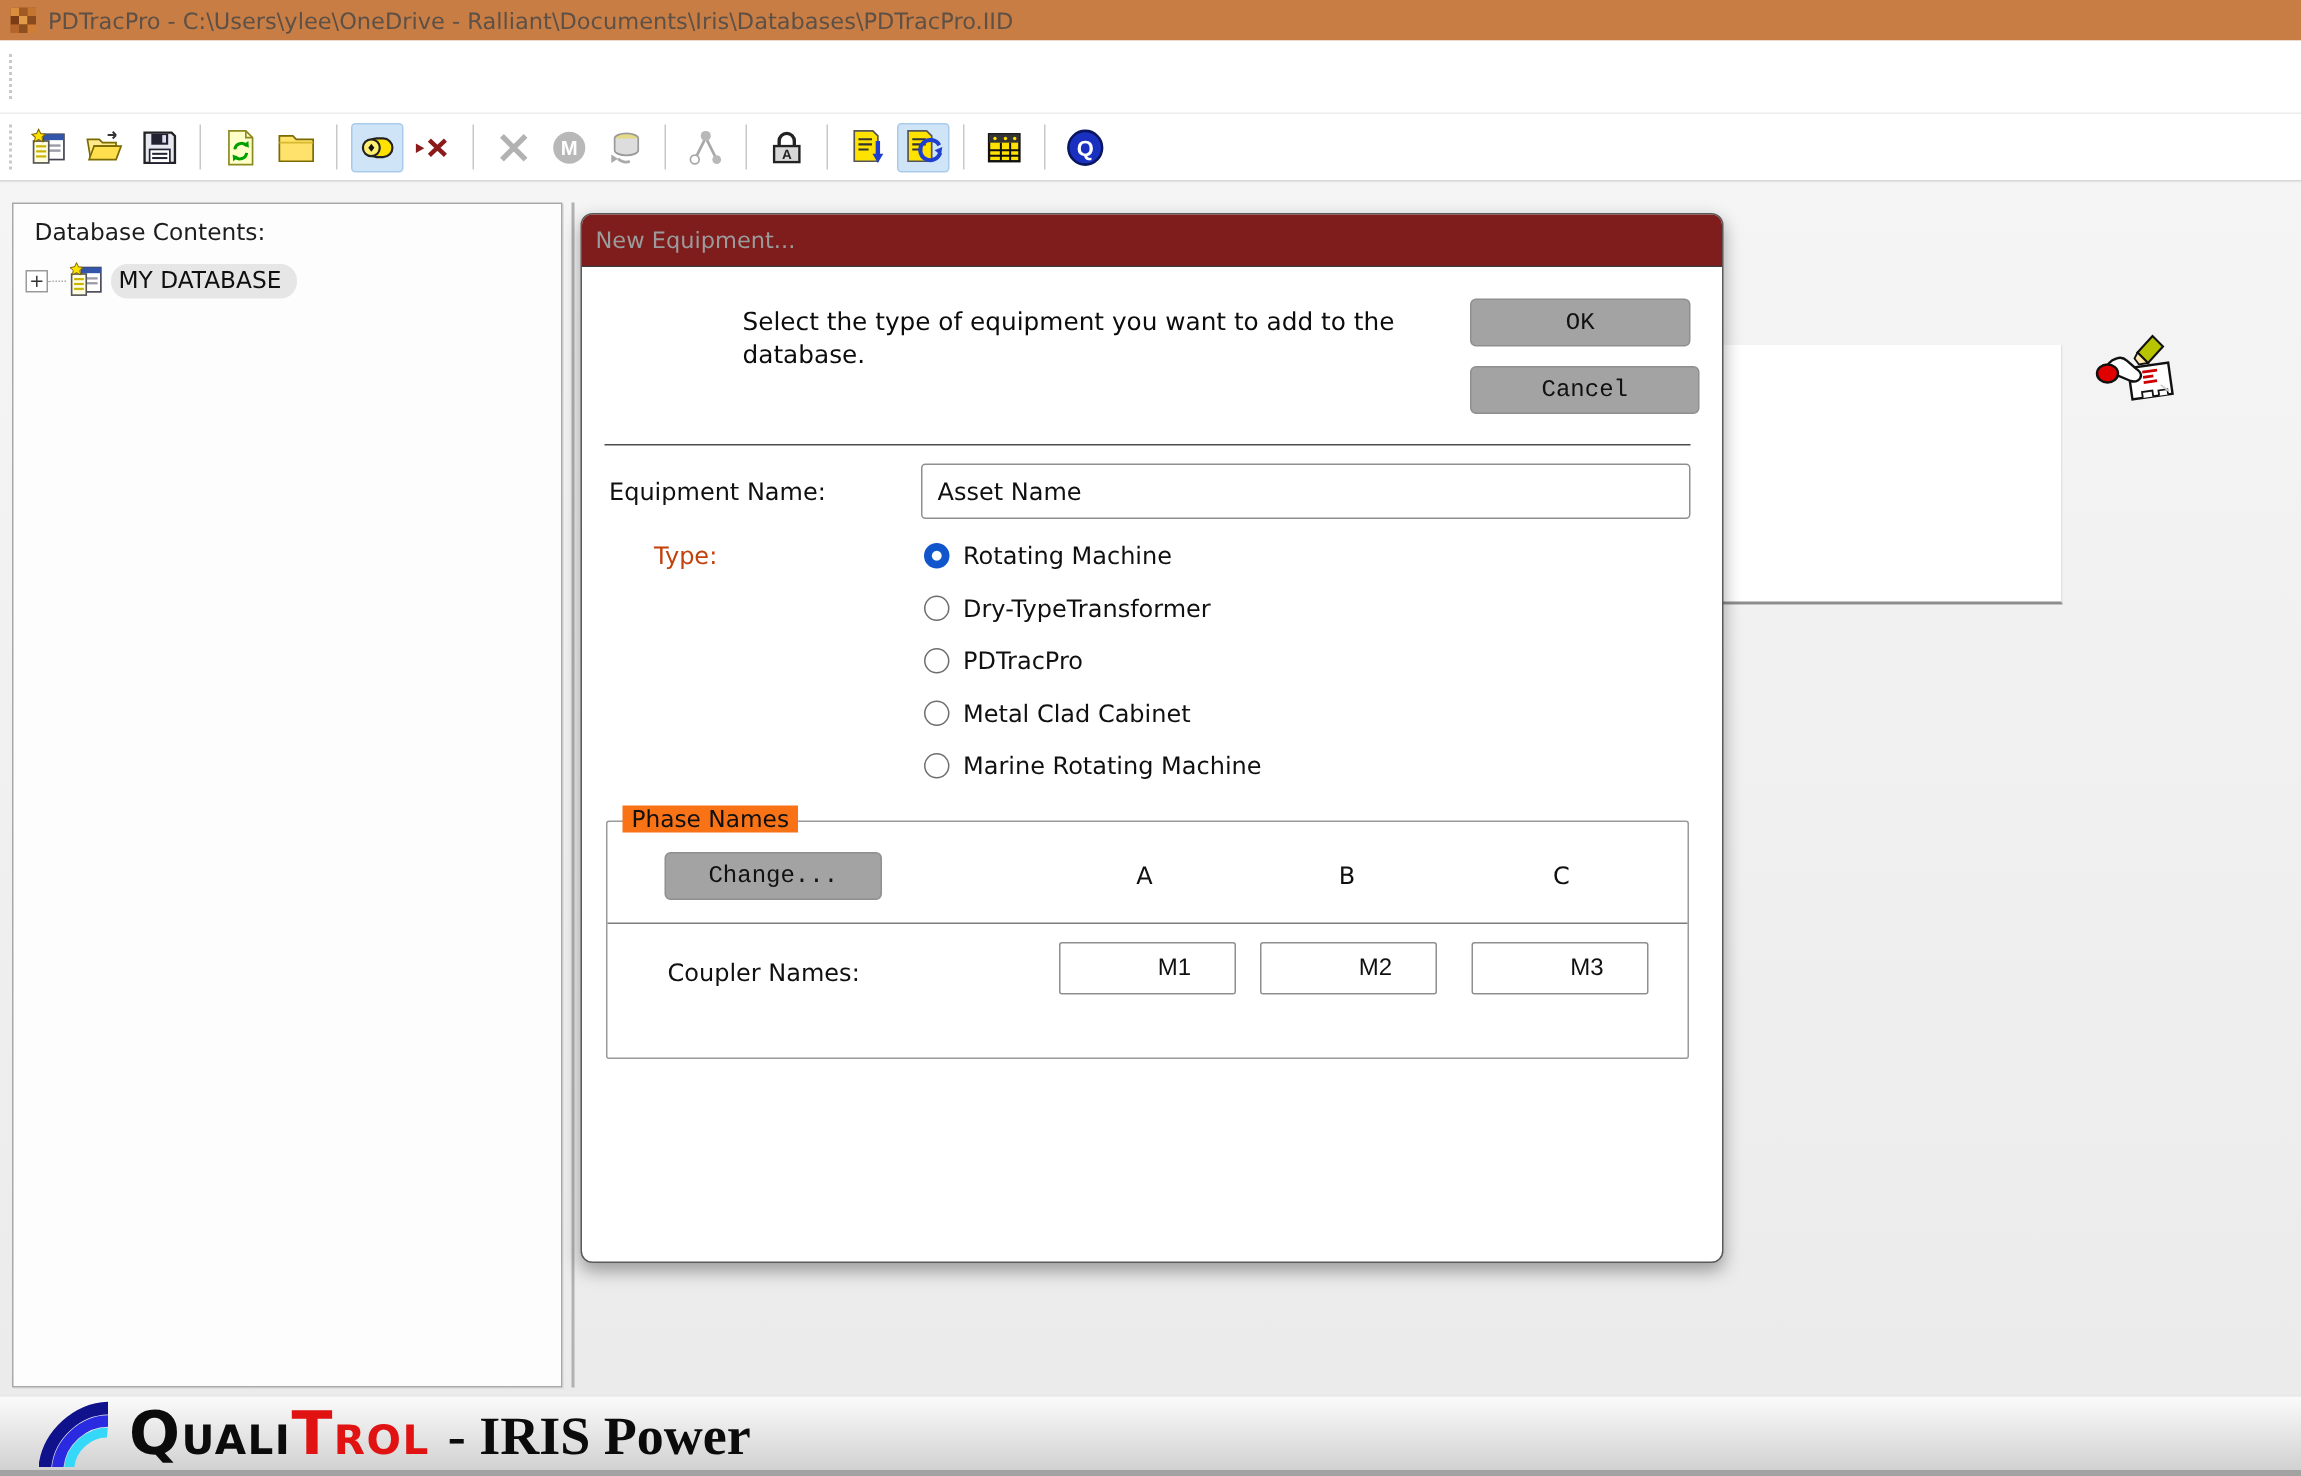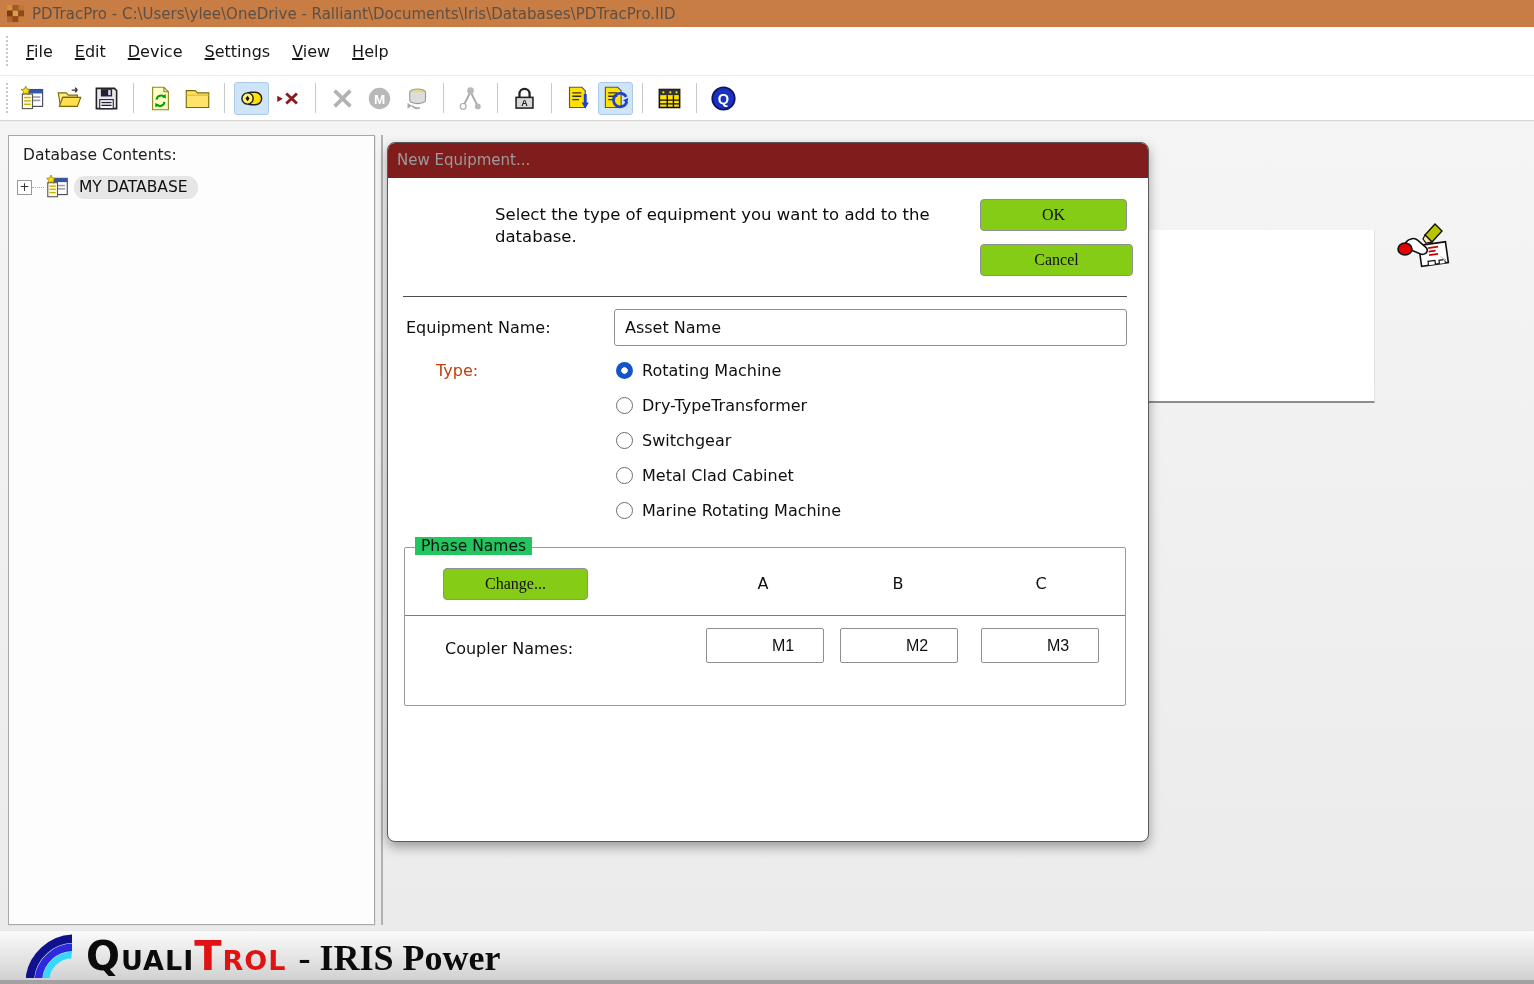--- a/index.html
+++ b/index.html
@@ -47,43 +47,43 @@
   .drag-cursor { position:absolute; left:1396px; top:222px; width:58px; height:58px; }
 
   
   .dialog { position:absolute; left:387px; top:142px; width:762px; height:700px;
     background:#ffffff; border:1.5px solid #5a5a5a; border-radius:8px;
     box-shadow:0 5px 12px rgba(0,0,0,.35); }
   .dialog-title { height:35px; line-height:35px; padding-left:9px; font-size:15px; color:#9b9b9b;
     background:#7f1d1d; border-bottom:1.5px solid #3c3c3c; border-radius:7px 7px 0 0; }
   .instruction { position:absolute; left:107px; top:61px; width:452px; font-size:16.5px;
     line-height:1.32; color:#0c0c0c; }
-  .btn { background:#84cc16; border:1px solid #8f8f8f; border-radius:4px; font-size:16px; color:#111;
-    font-family:Liberation Serif, serif; display:flex; align-items:center; justify-content:center; }
+  .btn { background:#a3a3a3; border:1px solid #8f8f8f; border-radius:4px; font-size:16px; color:#111;
+    font-family:Liberation Mono, monospace; display:flex; align-items:center; justify-content:center; }
   .ok-btn { position:absolute; left:592px; top:56px; width:147px; height:32px; }
   .cancel-btn { position:absolute; left:592px; top:101px; width:153px; height:32px; }
   .dlg-hr { position:absolute; left:15px; top:153px; width:724px; border-top:1.5px solid #4c4c4c; }
 
   .eq-label { position:absolute; left:18px; top:175px; font-size:16px; color:#101010; }
   .eq-input { position:absolute; left:226px; top:166px; width:513px; height:37px;
     border:1px solid #8f8f8f; border-radius:3px; padding:0 10px; font-size:16px;
     font-family:inherit; color:#101010; background:#fff; }
   .type-label { position:absolute; left:20px; top:218px; font-size:16px; color:#c2410c;margin-left:28px; }
 
   .radio-list { position:absolute; left:228px; top:216px; }
   .radio-row { display:flex; align-items:center; height:23px; margin-bottom:12px; }
   .radio-circle { width:17px; height:17px; border-radius:50%; border:1.5px solid #6e6e6e;
     background:#fff; margin-right:9px; flex:0 0 auto; }
   .radio-circle.selected { border:none;
     background:radial-gradient(circle,#ffffff 0 24%,#1155cc 30% 100%); }
   .radio-label { font-size:16px; color:#101010; }
 
   .groupbox { position:absolute; left:16px; top:404px; width:722px; height:159px;
     border:1px solid #9a9a9a; border-radius:2px; }
-  .group-legend { position:absolute; left:10px; top:-11px; background:#22c55e; padding:0 6px;
+  .group-legend { position:absolute; left:10px; top:-11px; background:#f97316; padding:0 6px;
     font-size:15.5px; color:#101010; }
   .change-btn { position:absolute; left:38px; top:20px; width:145px; height:32px; }
   .phase-col { position:absolute; top:26px; width:60px; text-align:center; font-size:16px; color:#101010; }
   .group-hr { position:absolute; left:0; right:0; top:67px; border-top:1.5px solid #7c7c7c; }
   .coupler-label { position:absolute; left:40px; top:91px; font-size:16px; color:#101010; }
   .coupler-input { position:absolute; top:80px; width:118px; height:35px; border:1px solid #8f8f8f;
     border-radius:2px; text-align:center; font-size:16px; font-family:Liberation Sans, sans-serif; color:#101010; background:#fff;padding-left:36px; }
 
   
   .footer { position:absolute; left:0; top:930px; width:1534px; height:50px;
@@ -112,28 +112,20 @@
       <rect x="12" y="6" width="6" height="6" fill="#8a4a1f"></rect>
     <rect x="0" y="12" width="6" height="6" fill="#b5652a"></rect>
       <rect x="6" y="12" width="6" height="6" fill="#8f4e1d"></rect>
     <rect x="12" y="12" width="6" height="6" fill="#d07e34"></rect>
   </svg>
   <span class="window-title">PDTracPro - C:\Users\ylee\OneDrive - Ralliant\Documents\Iris\Databases\PDTracPro.IID</span>
 </div>
 
 <div class="menubar">
   <div class="grip"></div>
-  <div id="menu-items" style="display:flex;">
-      <span class="menu-item"><u>F</u>ile</span>
-      <span class="menu-item"><u>E</u>dit</span>
-      <span class="menu-item"><u>D</u>evice</span>
-      <span class="menu-item"><u>S</u>ettings</span>
-      <span class="menu-item"><u>V</u>iew</span>
-      <span class="menu-item"><u>H</u>elp</span>
-    </div>
 </div>
 
 <div class="toolbar">
   <div class="grip"></div>
   <div id="toolbar-items" style="display:flex;align-items:center;gap:2px;">
       <button class="tb-btn">
         <svg viewBox="0 0 24 24">
           <rect x="9" y="4" width="12" height="15" fill="#fff" stroke="#445"></rect>
           <rect x="9" y="4" width="12" height="3.5" fill="#3355aa"></rect>
           <rect x="11" y="10" width="8" height="1.4" fill="#99a"></rect>
@@ -327,21 +319,21 @@
       <div class="radio-row">
         <span class="radio-circle selected"></span>
         <span class="radio-label">Rotating Machine</span>
       </div>
       <div class="radio-row">
         <span class="radio-circle"></span>
         <span class="radio-label">Dry-TypeTransformer</span>
       </div>
       <div class="radio-row">
         <span class="radio-circle"></span>
-        <span class="radio-label">Switchgear</span>
+        <span class="radio-label">PDTracPro</span>
       </div>
       <div class="radio-row">
         <span class="radio-circle"></span>
         <span class="radio-label">Metal Clad Cabinet</span>
       </div>
       <div class="radio-row">
         <span class="radio-circle"></span>
         <span class="radio-label">Marine Rotating Machine</span>
       </div>
     </div>

